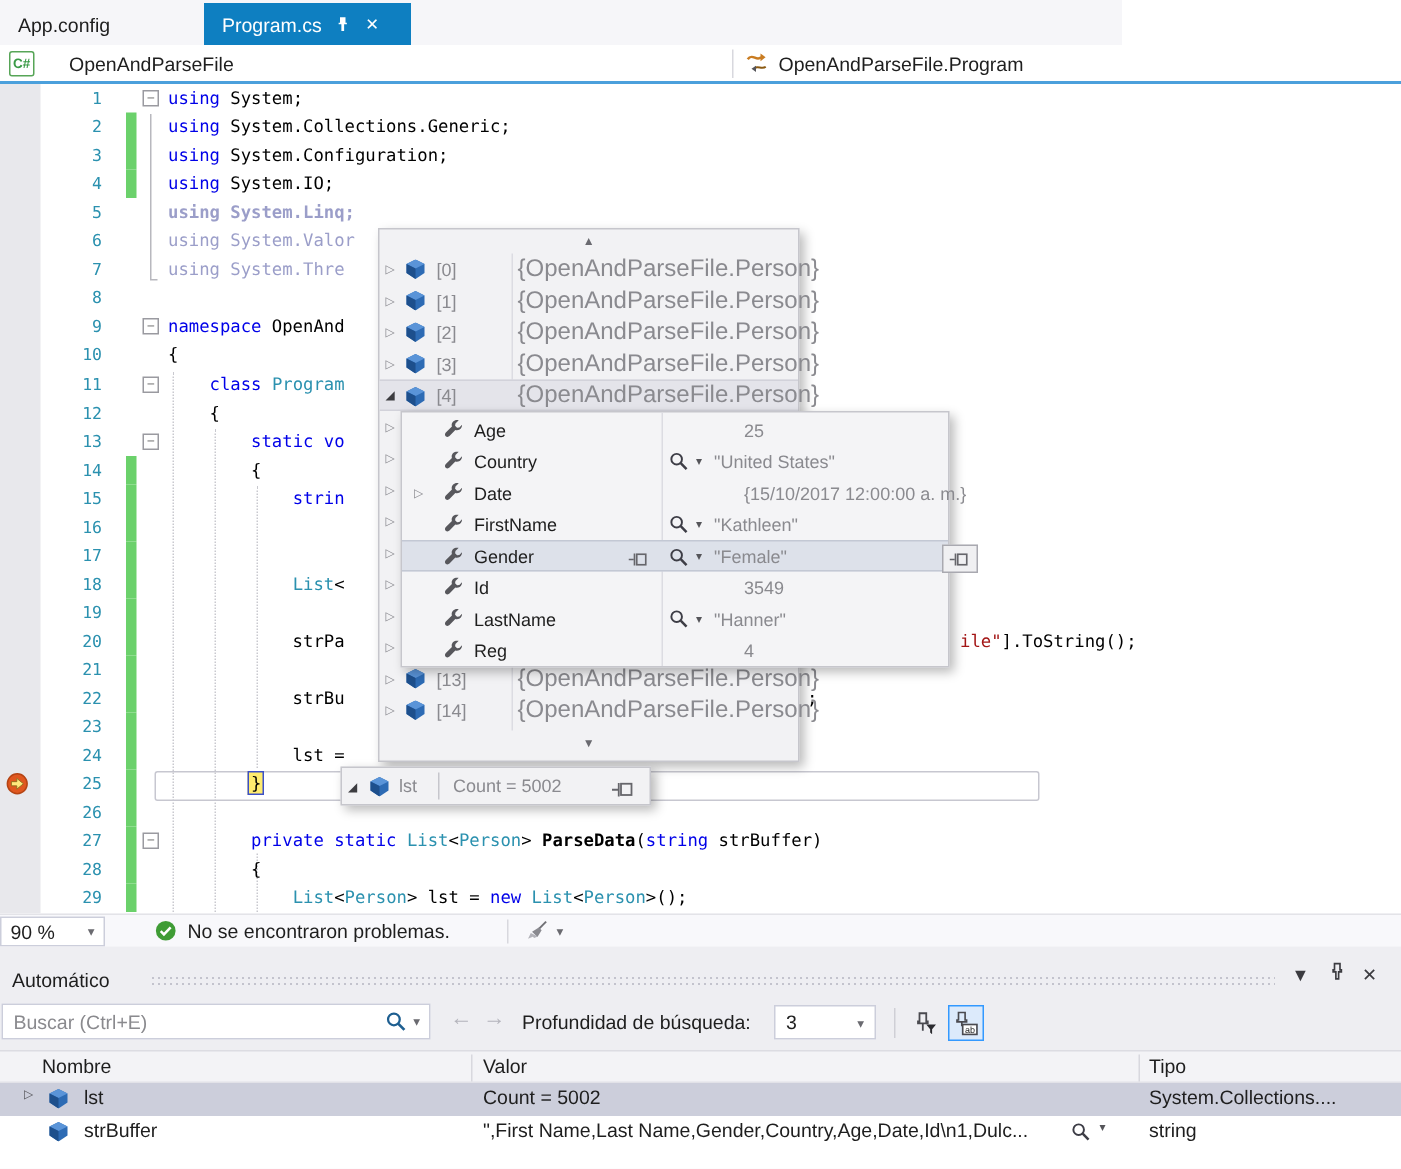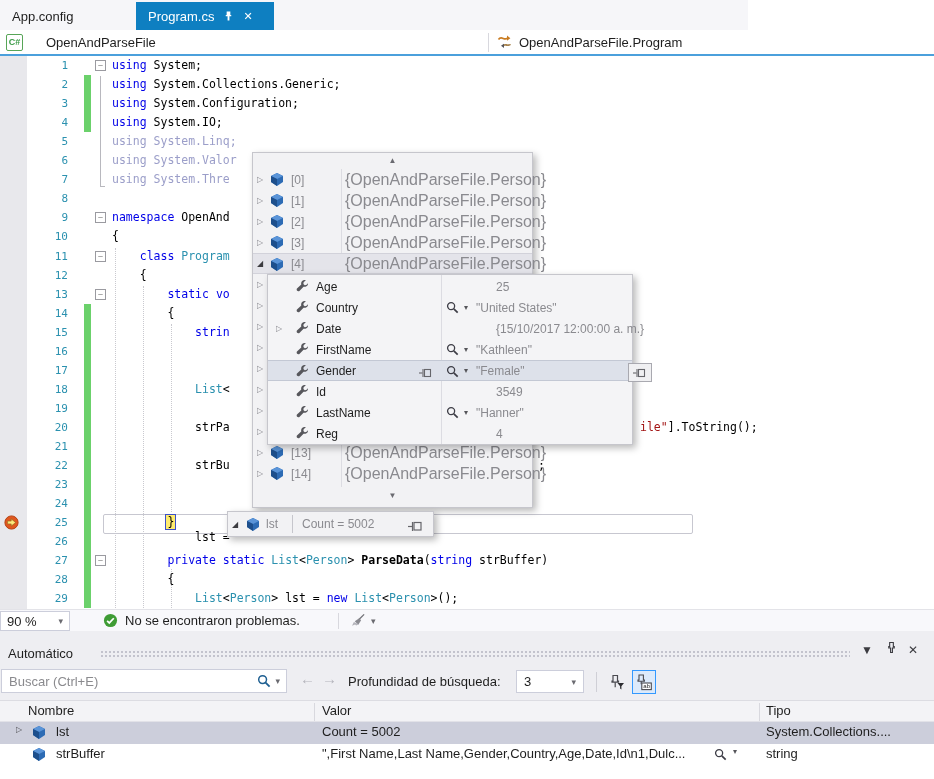--- a/index.html
+++ b/index.html
@@ -180,21 +180,21 @@
           <span class="greenbar"></span>
           <span class="codefrag" style="left:112px;"><span class="s-kw">using</span><span class="s-pl"> System.Configuration;</span></span>
         </div>
         <div class="codeline" style="top: 57.15px;">
           <span class="lnum">4</span>
           <span class="greenbar"></span>
           <span class="codefrag" style="left:112px;"><span class="s-kw">using</span><span class="s-pl"> System.IO;</span></span>
         </div>
         <div class="codeline" style="top: 76.2px;">
           <span class="lnum">5</span>
-          <span class="codefrag" style="left:112px;"><span class="s-gr">using System.Linq;</span></span>
+          <span class="codefrag" style="left:112px;font-weight:bold;"><span class="s-gr">using System.Linq;</span></span>
         </div>
         <div class="codeline" style="top: 95.25px;">
           <span class="lnum">6</span>
           <span class="codefrag" style="left:112px;"><span class="s-gr">using System.Valor</span></span>
         </div>
         <div class="codeline" style="top: 114.3px;">
           <span class="lnum">7</span>
           <span class="codefrag" style="left:112px;"><span class="s-gr">using System.Thre</span></span>
         </div>
         <div class="codeline" style="top: 133.35px;">
@@ -266,21 +266,21 @@
           <span class="codefrag" style="left:112px;"><span class="s-pl">            strBu</span></span>
           <span class="codefrag" style="left:538px;"><span class="s-pl">;</span></span>
         </div>
         <div class="codeline" style="top: 419.1px;">
           <span class="lnum">23</span>
           <span class="greenbar"></span>
         </div>
         <div class="codeline" style="top: 438.15px;">
           <span class="lnum">24</span>
           <span class="greenbar"></span>
-          <span class="codefrag" style="left:112px;margin-top:34px;"><span class="s-pl">            lst =</span></span>
+          <span class="codefrag" style="left:112px;"><span class="s-pl">            lst =</span></span>
         </div>
         <div class="codeline" style="top: 457.2px;">
           <span class="lnum">25</span>
           <span class="greenbar"></span>
           <span class="codefrag" style="left:112px;"><span class="s-pl">        </span><span class="s-cur">}</span></span>
         </div>
         <div class="codeline" style="top: 476.25px;">
           <span class="lnum">26</span>
           <span class="greenbar"></span>
         </div>

